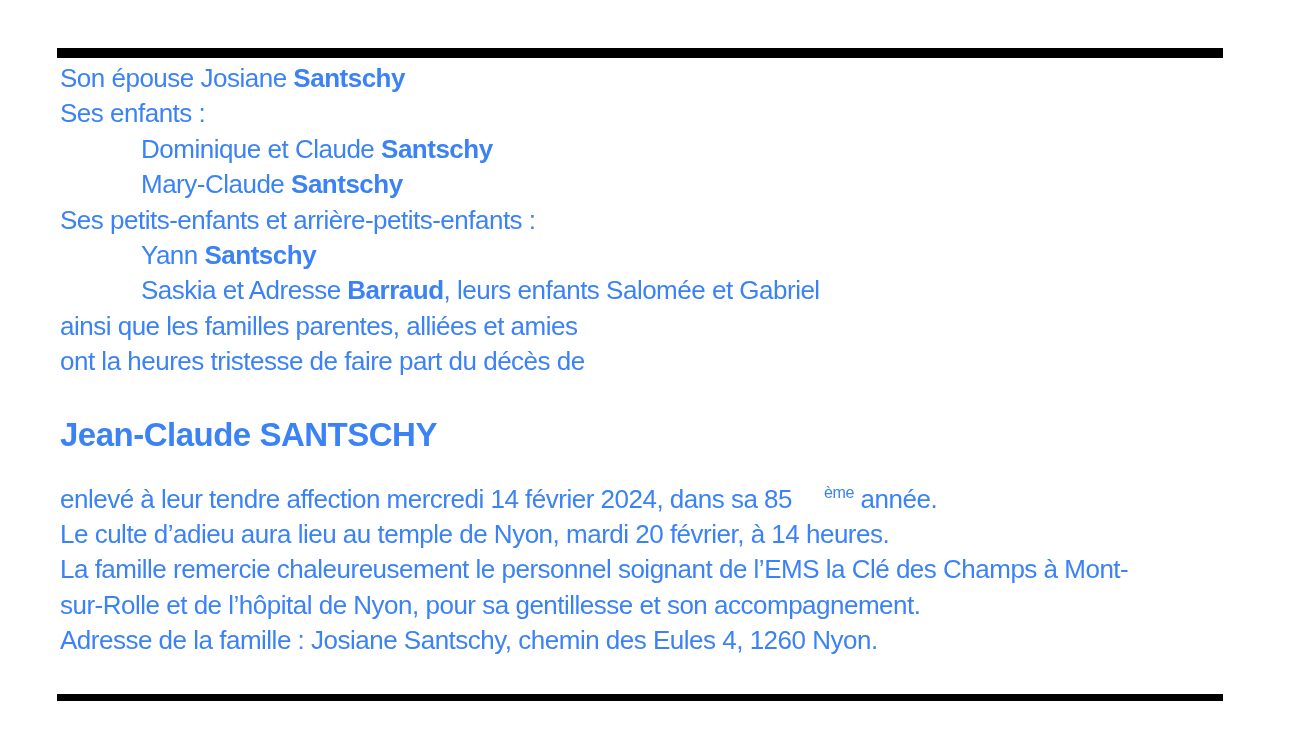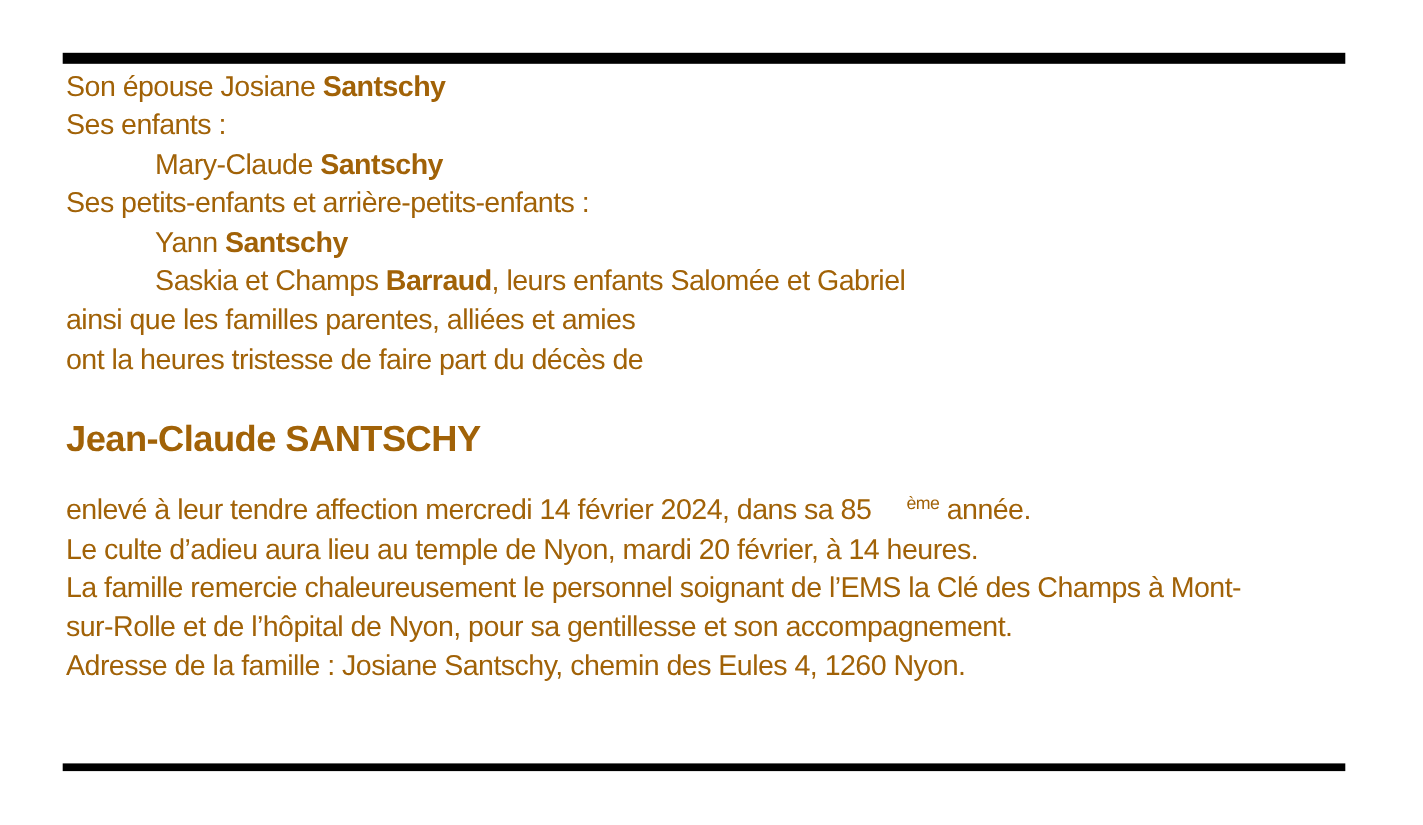--- a/index.html
+++ b/index.html
@@ -5,21 +5,21 @@
   html, body {
     margin: 0;
     padding: 0;
     background: #ffffff;
   }
   .page {
     position: relative;
     width: 1294px;
     height: 750px;
     background: #ffffff;
-    color: #a16207;
+    color: #3b82f6;
     font-family: "Liberation Sans", "DejaVu Sans", sans-serif;
     overflow: hidden;
   }
   .rule {
     position: absolute;
     left: 57px;
     width: 1166px;
     background: #000000;
   }
   .rule-top { top: 48px; height: 10px; }
@@ -55,24 +55,25 @@
 </head>
 <body>
 
 <div class="page">
   <div class="rule rule-top"></div>
 
   <div class="content">
     <div class="family-lines">
         <div class="line"><span>Son épouse Josiane </span><b>Santschy</b></div>
         <div class="line"><span>Ses enfants :</span></div>
+        <div class="line indent"><span>Dominique et Claude </span><b>Santschy</b></div>
         <div class="line indent"><span>Mary-Claude </span><b>Santschy</b></div>
         <div class="line"><span>Ses petits-enfants et arrière-petits-enfants :</span></div>
         <div class="line indent"><span>Yann </span><b>Santschy</b></div>
-        <div class="line indent"><span>Saskia et Champs </span><b>Barraud</b><span>, leurs enfants Salomée et Gabriel</span></div>
+        <div class="line indent"><span>Saskia et Adresse </span><b>Barraud</b><span>, leurs enfants Salomée et Gabriel</span></div>
         <div class="line"><span>ainsi que les familles parentes, alliées et amies</span></div>
         <div class="line"><span>ont la heures tristesse de faire part du décès de</span></div>
       </div>
 
     <div class="deceased">Jean-Claude SANTSCHY</div>
 
     <div class="details">
         <div class="line"><span>enlevé à leur tendre affection mercredi 14 février 2024, dans sa 85</span><sup>ème</sup><span> année.</span></div>
         <div class="line"><span>Le culte d’adieu aura lieu au temple de Nyon, mardi 20 février, à 14 heures.</span></div>
         <div class="line"><span>La famille remercie chaleureusement le personnel soignant de l’EMS la Clé des Champs à Mont-</span></div>

